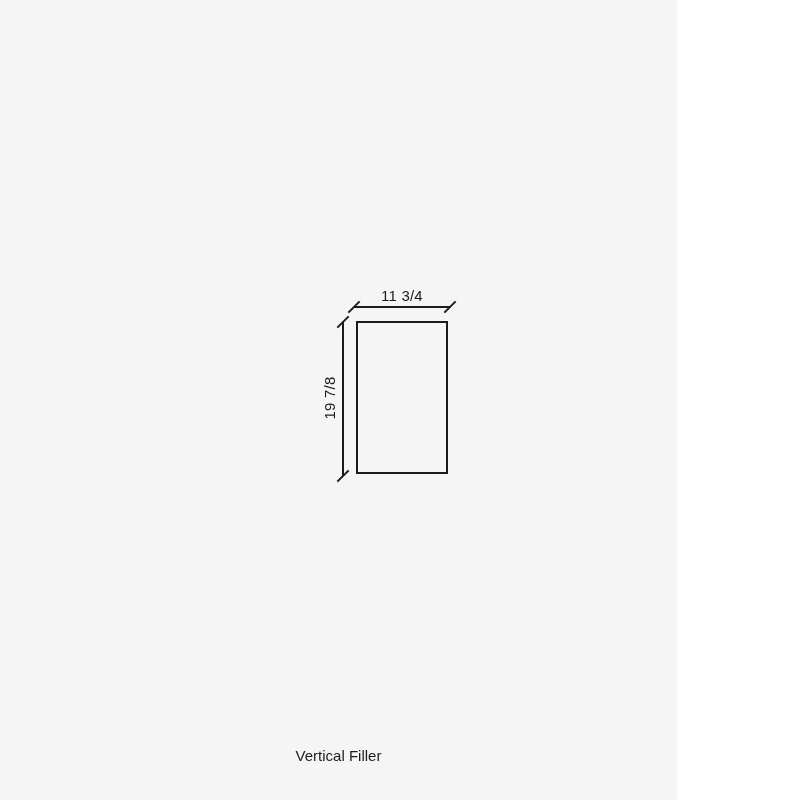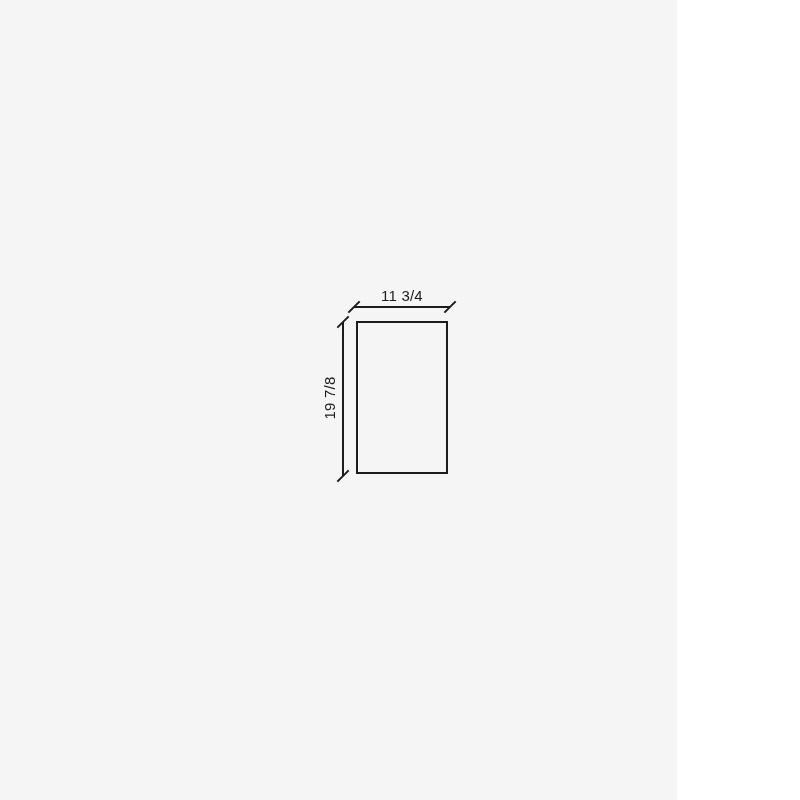--- a/index.html
+++ b/index.html
@@ -110,15 +110,16 @@
     <div class="tick tick-h-right"></div>
 
     <div class="dim-label dim-label-height">19 7/8</div>
     <div class="dim-line-v"></div>
     <div class="tick tick-v-top"></div>
     <div class="tick tick-v-bottom"></div>
 
   </div>
 
   <div class="caption">
+    <div>Vertical Filler</div>
   </div>
 
 </div>
 
 </body></html>

